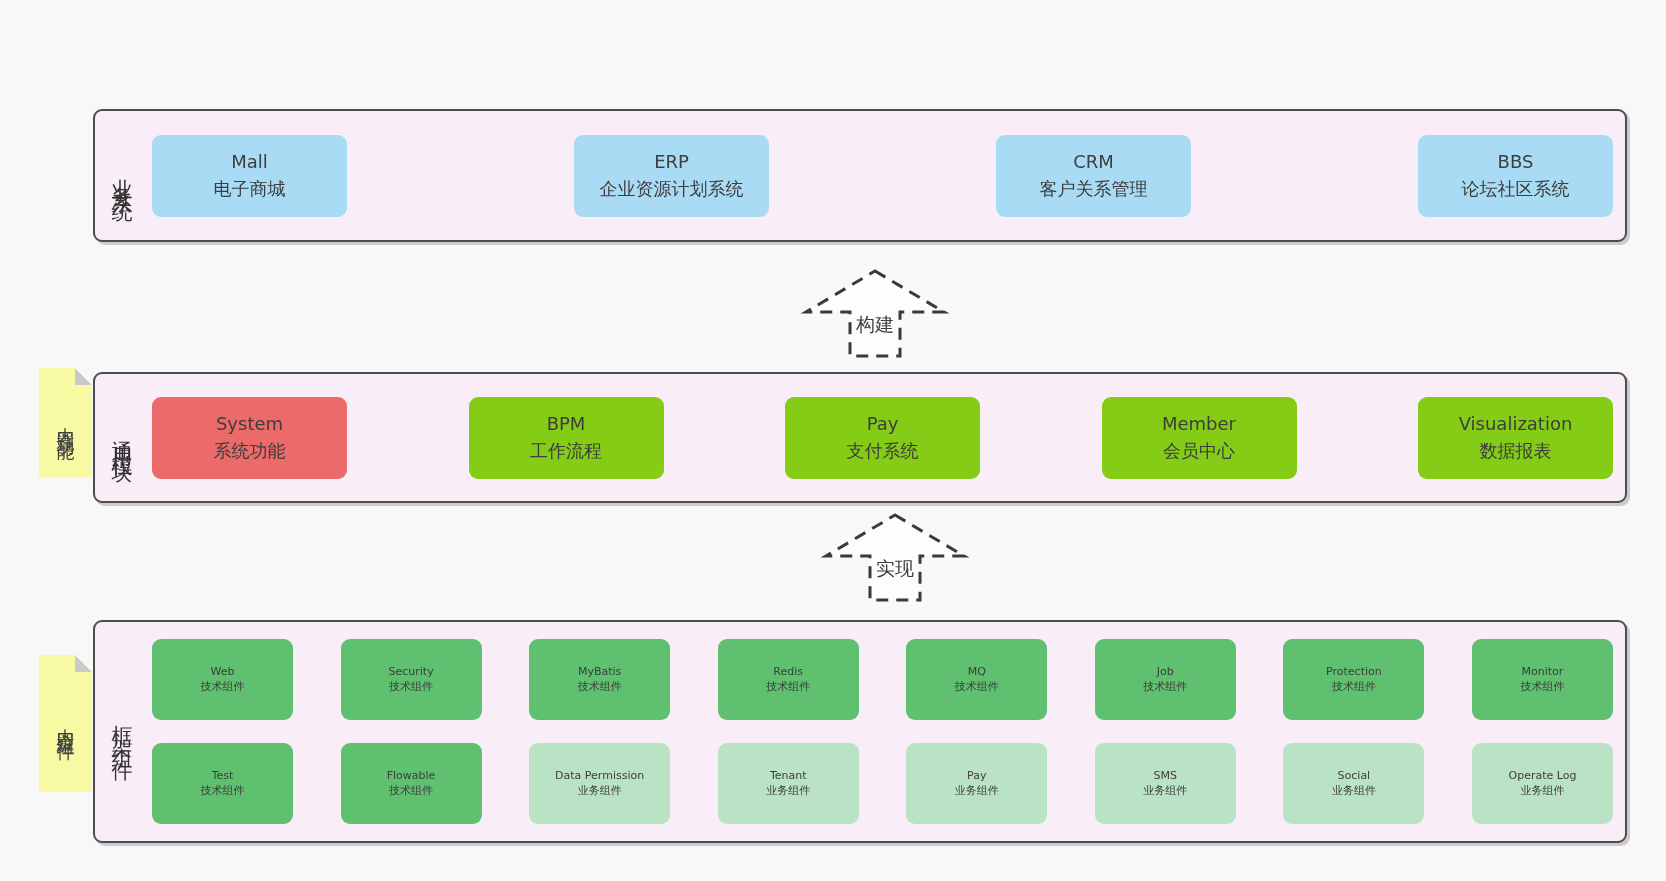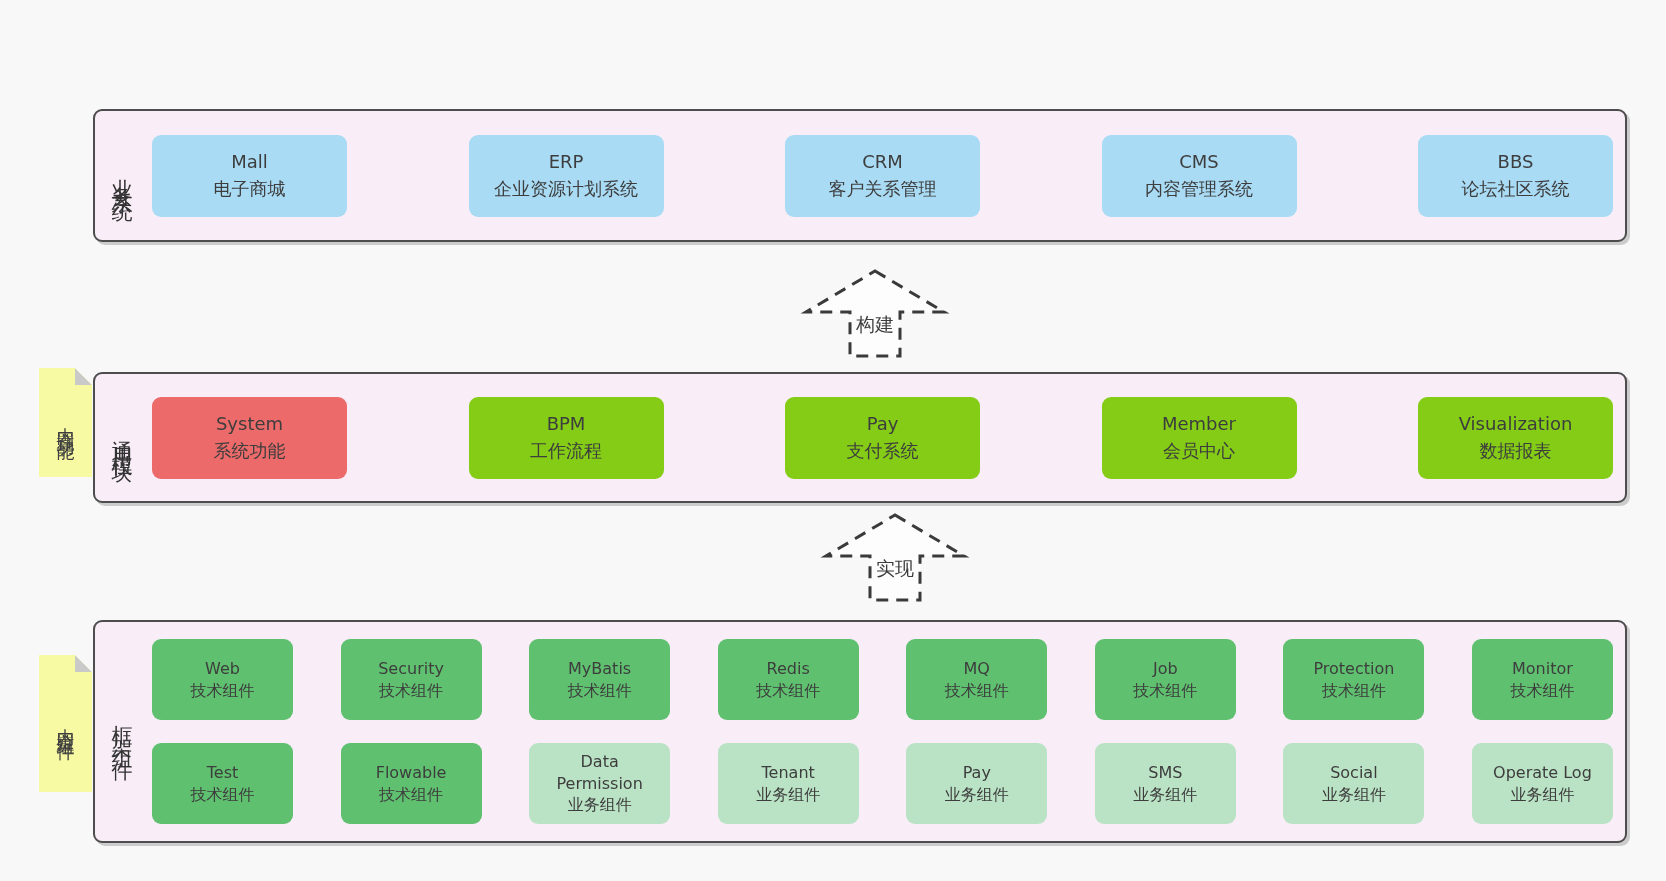--- a/index.html
+++ b/index.html
@@ -34,21 +34,21 @@
   }
   .row { display:flex; justify-content:space-between; }
 
   
   .box {
     border-radius:9px; box-sizing:border-box;
     display:flex; flex-direction:column; justify-content:center; align-items:center;
     text-align:center; line-height:1.45; font-size:18px; padding:2px 8px;
   }
   .w6 { width:195px; height:82px; }
-  .w8 { width:141px; height:81px; font-size:16px; line-height:1.35; padding:2px 10px; }
+  .w8 { width:141px; height:81px; font-size:11px; line-height:1.35; padding:2px 10px; }
   .blue        { background:#a9dbf5; }
   .red         { background:#ed6a6a; }
   .pink        { background:#84cc16; }
   .green       { background:#5fc06f; }
   .green-light { background:#bae3c5; }
 
   
   .note {
     position:absolute; width:53px; background:#f7f9a3; z-index:1;
     clip-path:polygon(0 0, calc(100% - 17px) 0, 100% 17px, 100% 100%, 0 100%);
@@ -88,24 +88,20 @@
       </div>
       <div class="box w6 blue">
         <span>ERP</span>
         <span>企业资源计划系统</span>
       </div>
       <div class="box w6 blue">
         <span>CRM</span>
         <span>客户关系管理</span>
       </div>
       <div class="box w6 blue">
-        <span>CMS</span>
-        <span>内容管理系统</span>
-      </div>
-      <div class="box w6 blue">
         <span>BBS</span>
         <span>论坛社区系统</span>
       </div>
     </div>
   </div>
 </div>
 
 <svg class="arrow-svg" id="arrow-build" width="144" height="92">
   <polygon class="arrow-shape" points="72,3 141,44 97,44 97,88 47,88 47,44 3,44"></polygon>
   <text class="arrow-label" x="72" y="63" text-anchor="middle">构建</text>

